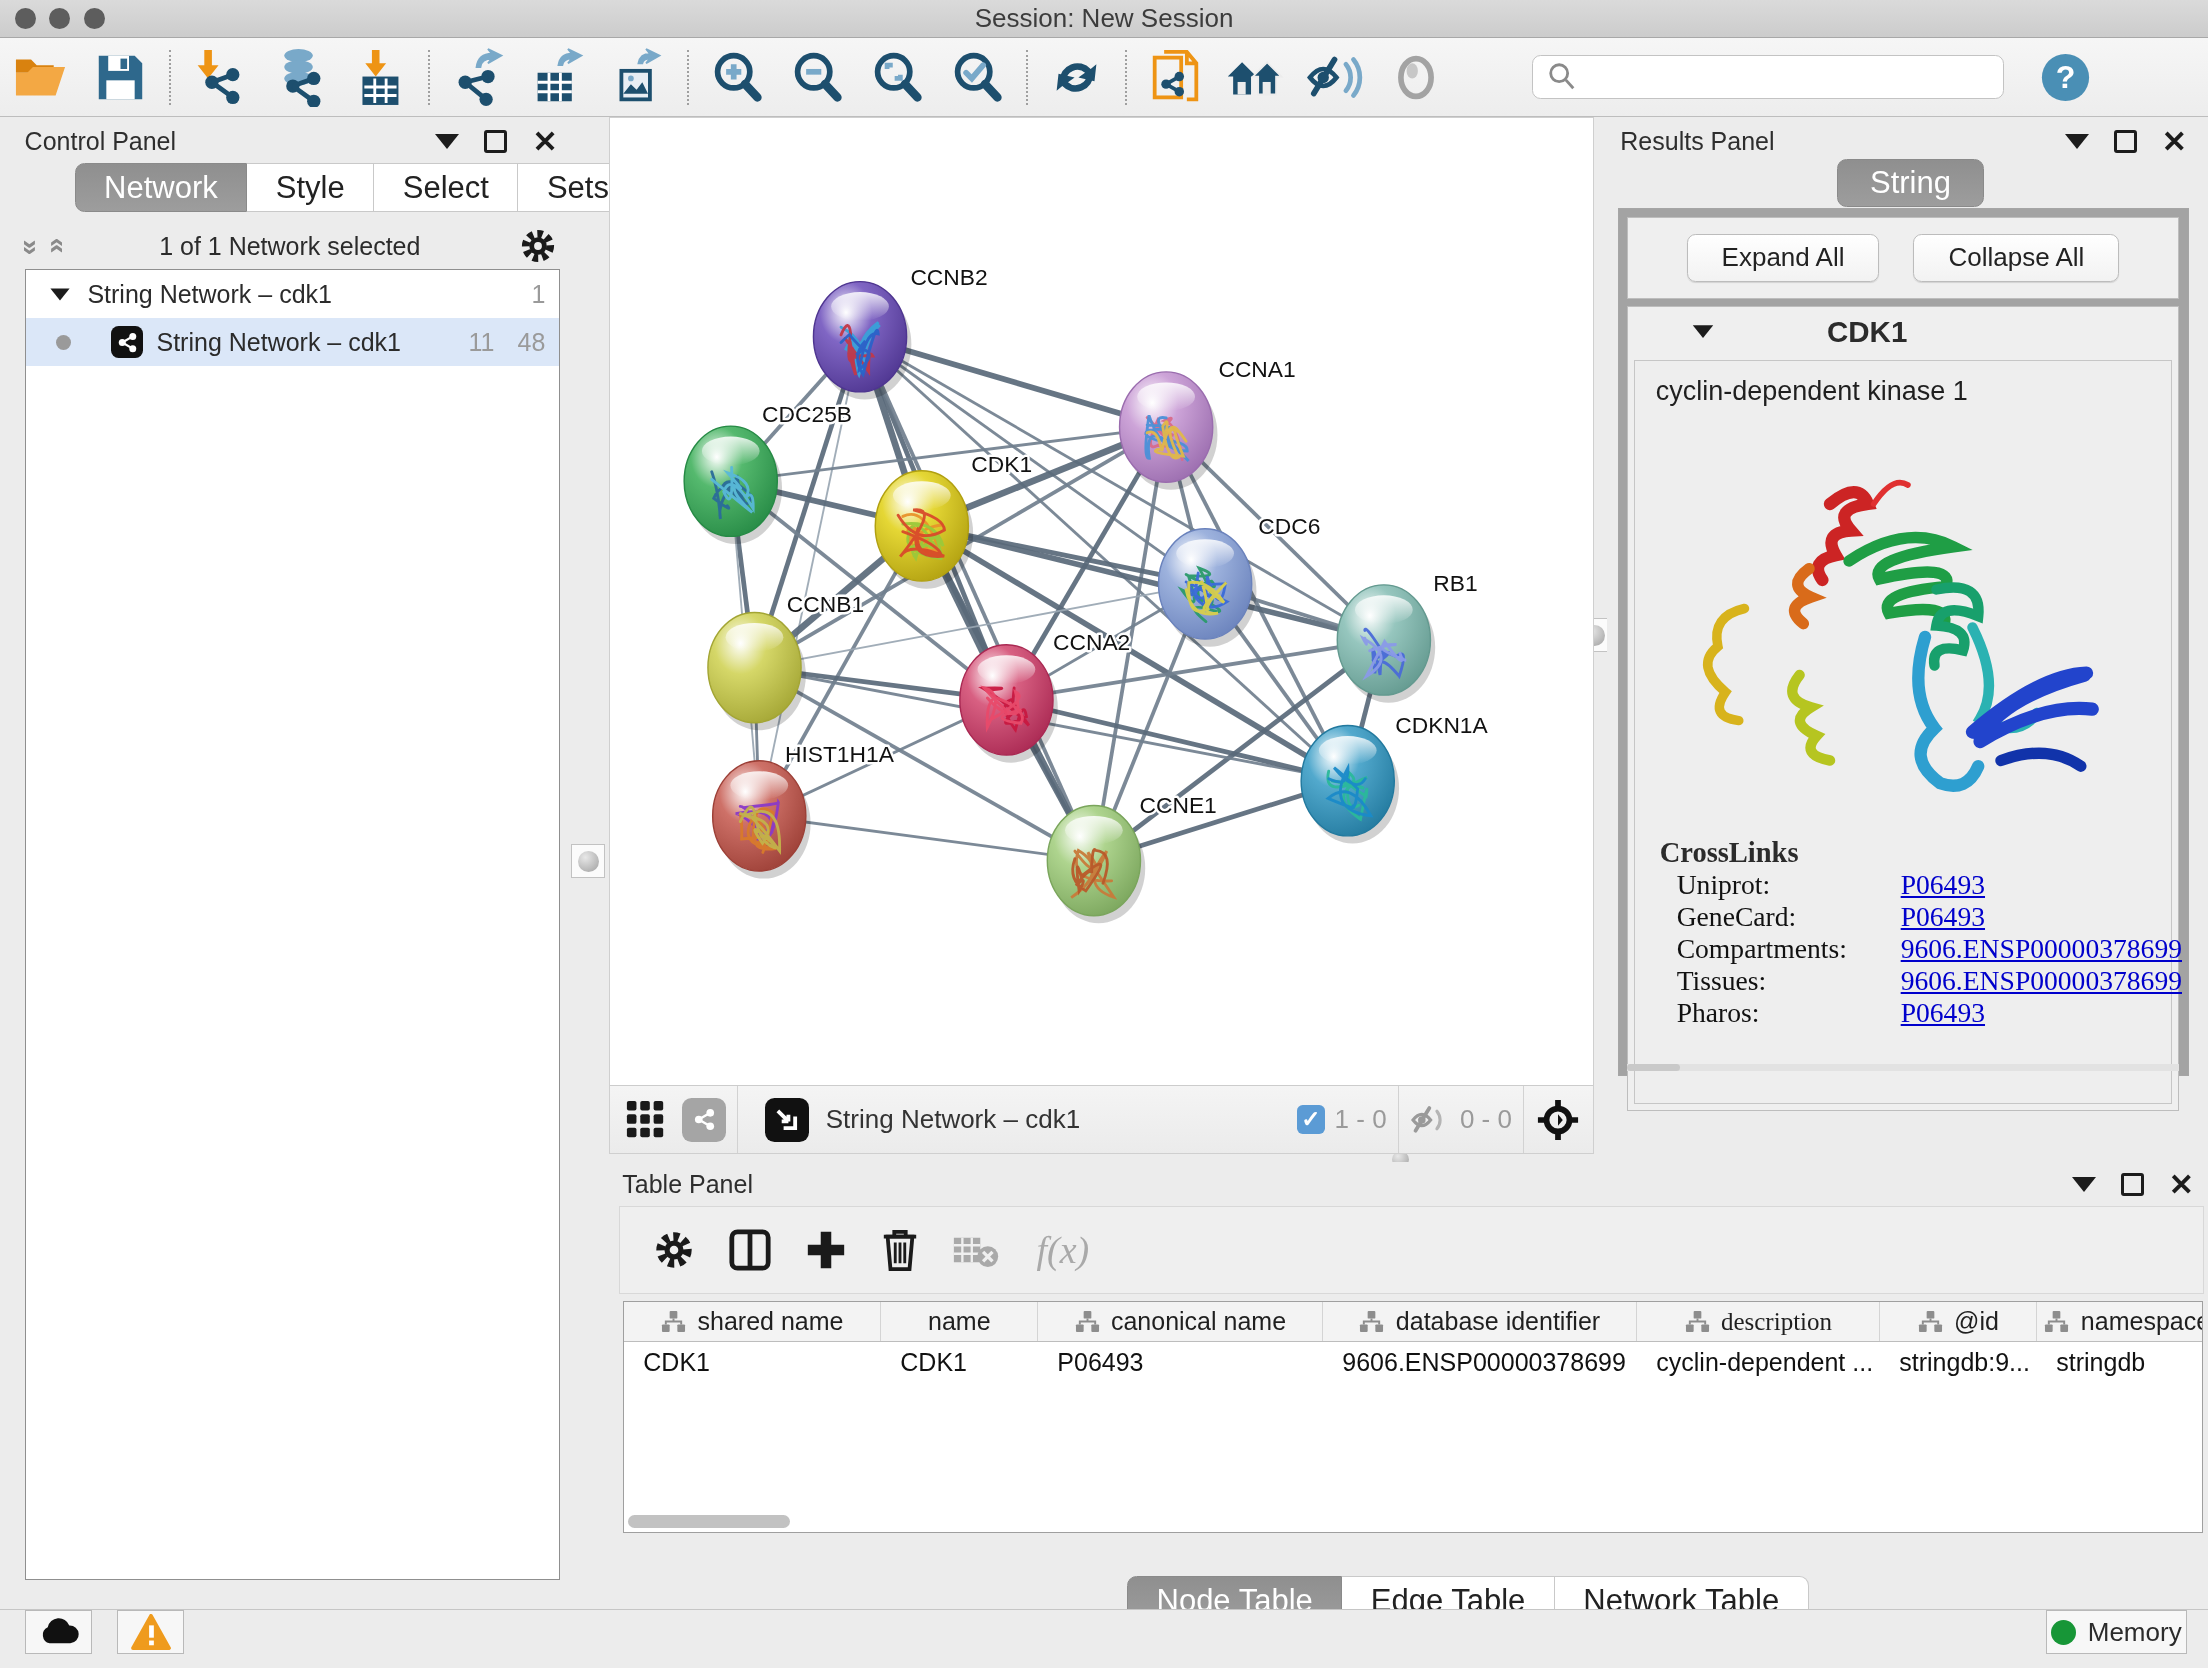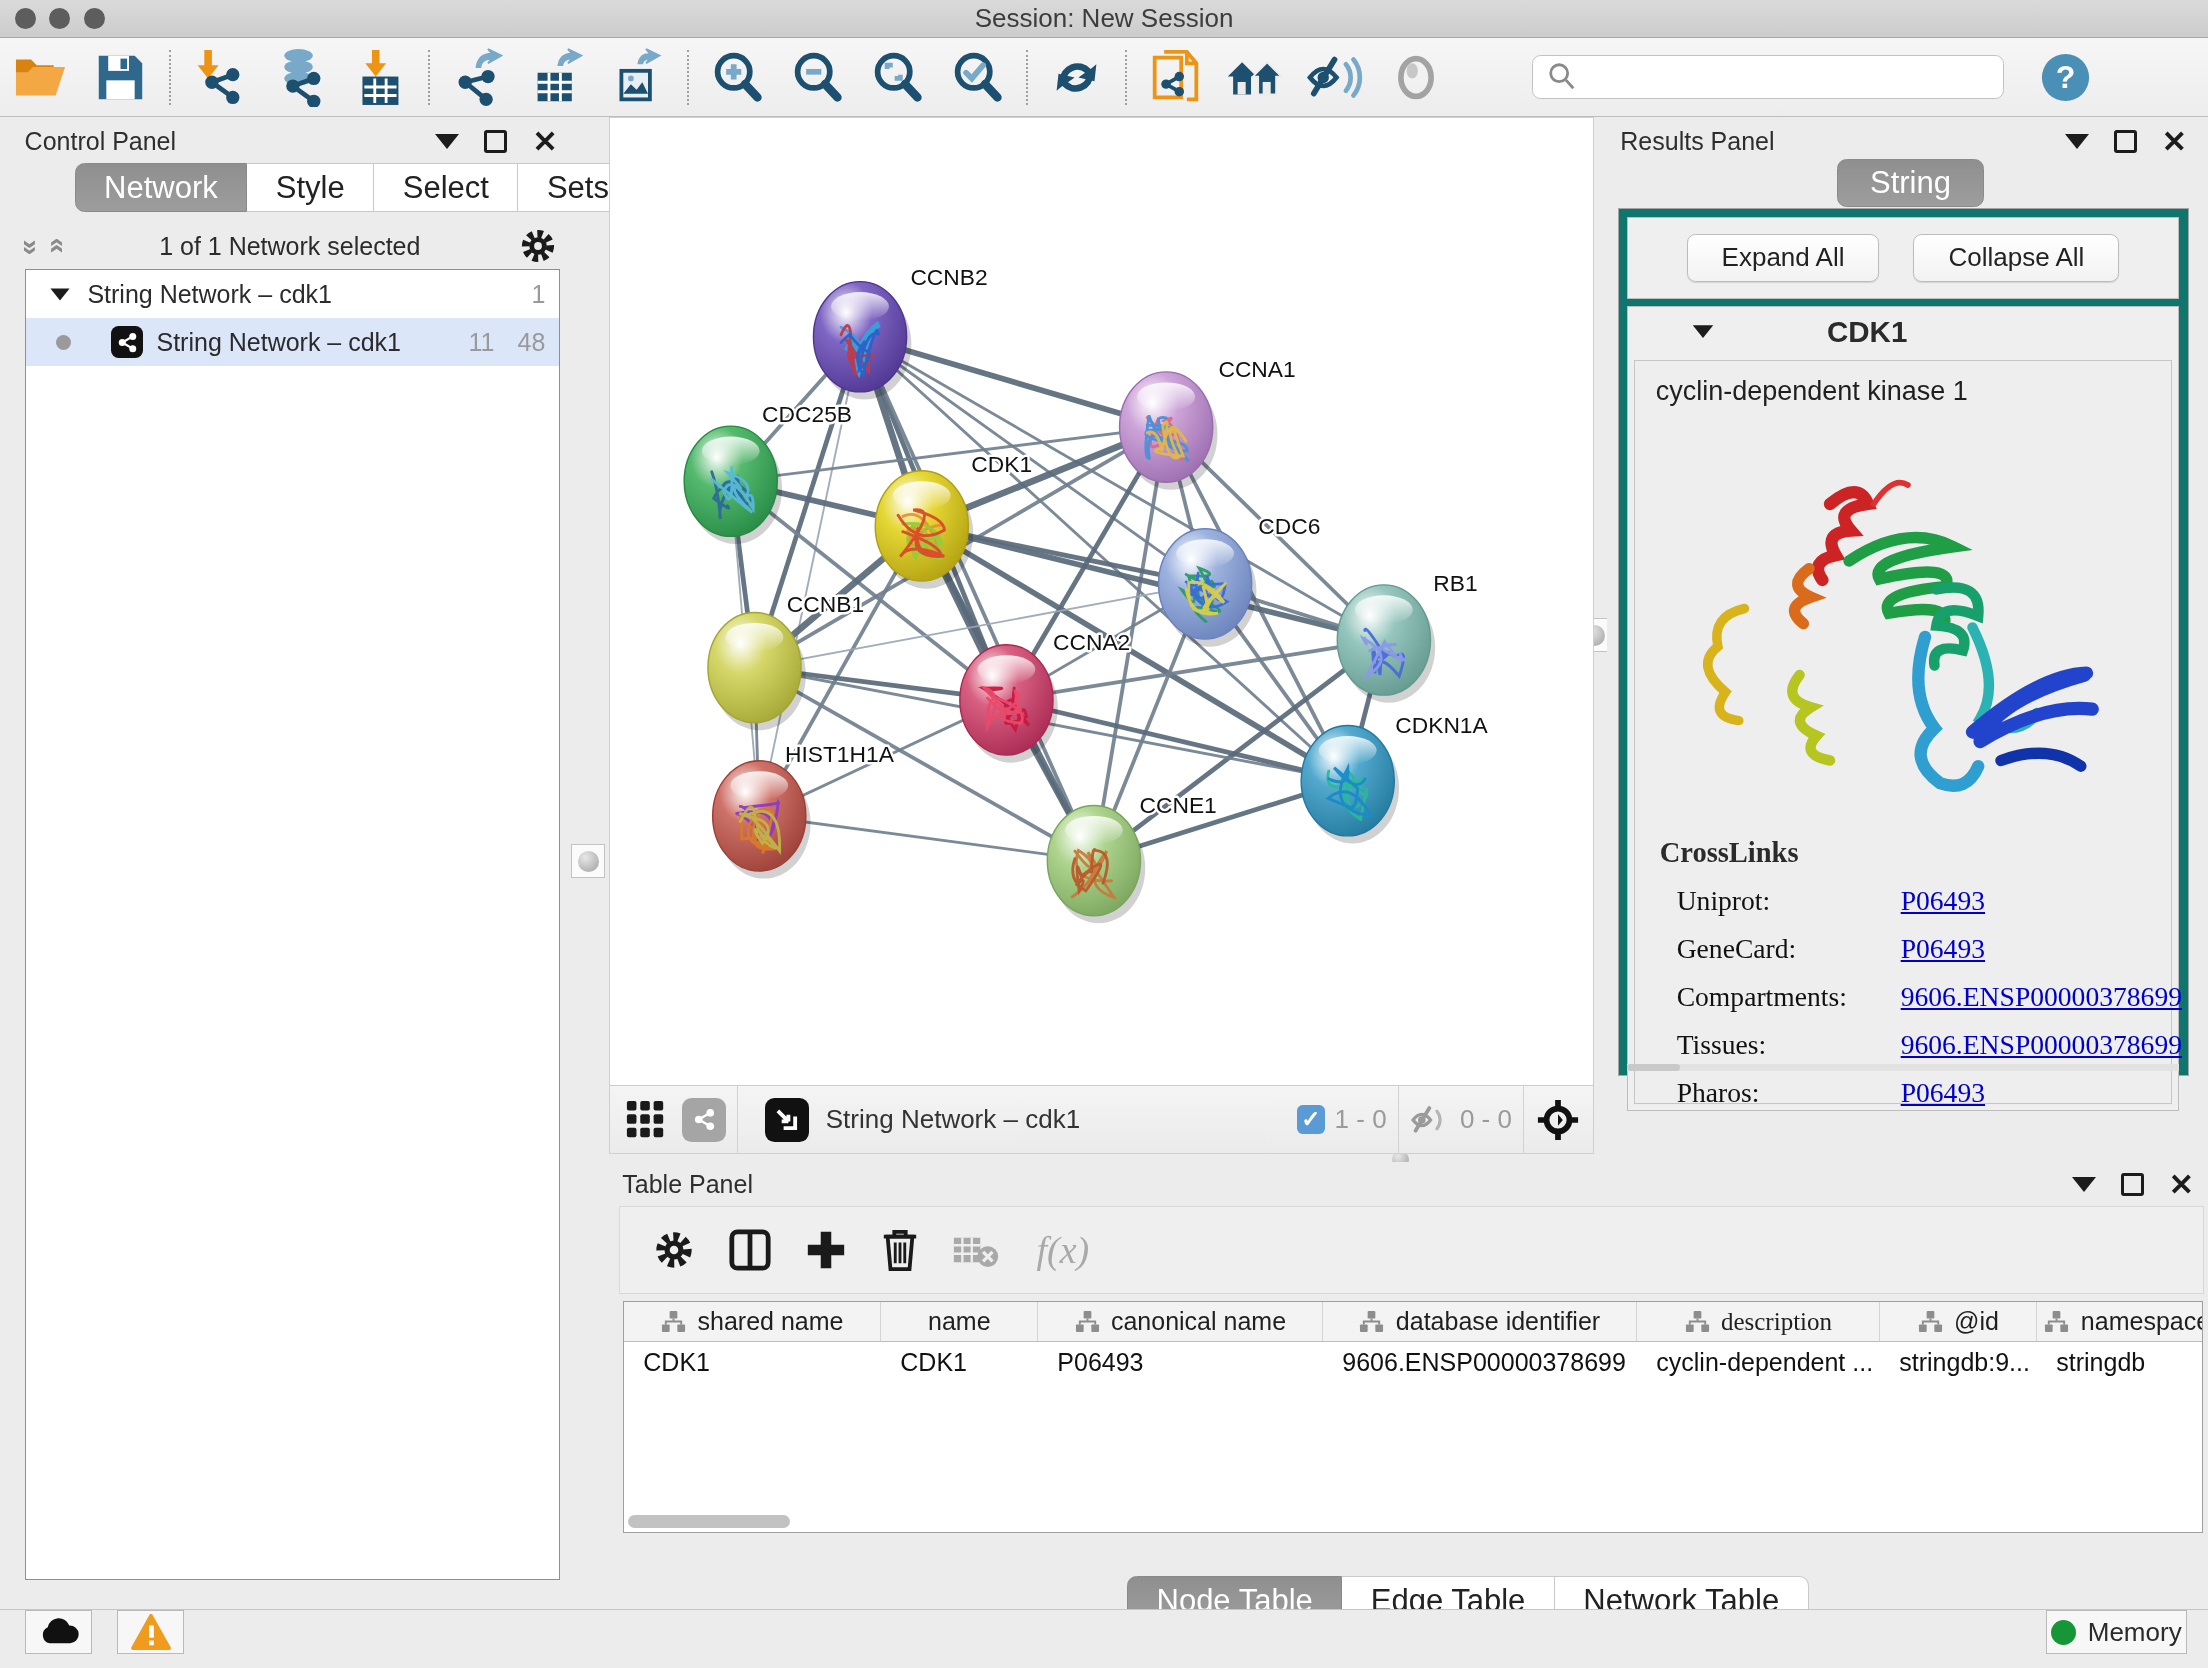--- a/index.html
+++ b/index.html
@@ -79,37 +79,37 @@
   .split-handle { width:34px; height:34px; background:#fbfbfb; border:1px solid #c2c2c2;
     display:flex; align-items:center; justify-content:center; }
   .split-dot { width:21px; height:21px; border-radius:50%;
     background:radial-gradient(circle at 35% 30%, #e8e8e8, #9f9f9f); }
 
   
   #results-panel { left:1607px; top:117px; width:595px; height:1037px; background:#ececec; }
   #rp-tab { position:absolute; left:230px; top:42px; }
   #rp-tab .tab { border-radius:9.5px; padding:4.8px 32px; }
   #rp-box { position:absolute; left:11.4px; top:91px; width:571px; height:868px;
-    background:#0f766e; border:1.9px solid #a5a5a5; }
+    background:#a3a3a3; border:1.9px solid #a5a5a5; }
   #rp-buttons { position:absolute; left:7.6px; top:7.6px; width:552px; height:82px;
     background:#efefef; border:1px solid #bdbdbd; display:flex; align-items:center; justify-content:center; gap:34px; }
   .rp-btn { background:linear-gradient(#ffffff,#f2f2f2); border:1px solid #bcbcbc; border-radius:8.6px;
     font-size:26px; padding:7.6px 34px; color:#222; box-shadow:0 1px 1px rgba(0,0,0,.12); }
   #rp-gene-box { position:absolute; left:7.6px; top:97px; width:552px; height:805px;
     background:#efefef; border:1px solid #bdbdbd; }
   #rp-gene-head { height:49px; display:flex; align-items:center; }
   #rp-gene-head .tri-down { margin-left:63px; }
   #rp-gene-name { font-size:29.5px; font-weight:bold; margin-left:112px; }
   #rp-gene-body { position:absolute; left:5.7px; top:53px; width:538px; height:744px;
     background:#eeeeee; border:1px solid #c6c6c6; }
   #rp-desc { font-size:27px; color:#1f1f1f; margin:15px 0 0 21px; }
   #protein-img { position:absolute; left:52px; top:86px; }
   #crosslinks { position:absolute; left:25px; top:476px; font-family:"Liberation Serif", serif; }
   #crosslinks-title { font-size:28.5px; font-weight:bold; }
-  .cl-row { display:flex; font-size:27.6px; margin-top:16px; }
+  .cl-row { display:flex; font-size:27.6px; margin-top:0; }
   .cl-label { width:224px; margin-left:17px; color:#111; }
   .cl-link { color:#0000cc; text-decoration:underline; }
   #rp-scroll-strip { position:absolute; left:7.6px; bottom:3.8px; width:552px; height:7.6px; background:#e2e2e2; }
   #rp-scroll-thumb { width:53px; height:7.6px; background:#c9c9c9; border-radius:3.8px; }
 
   
   #table-panel { left:609px; top:1162px; width:1600px; height:443px; background:#ececec; }
   #tp-toolbar { position:absolute; left:9.5px; top:44px; width:1585px; height:88px;
     background:#efefef; border:1px solid #d8d8d8; display:flex; align-items:center; }
   .tp-icon { margin-left:32px; display:flex; align-items:center; justify-content:center; }

